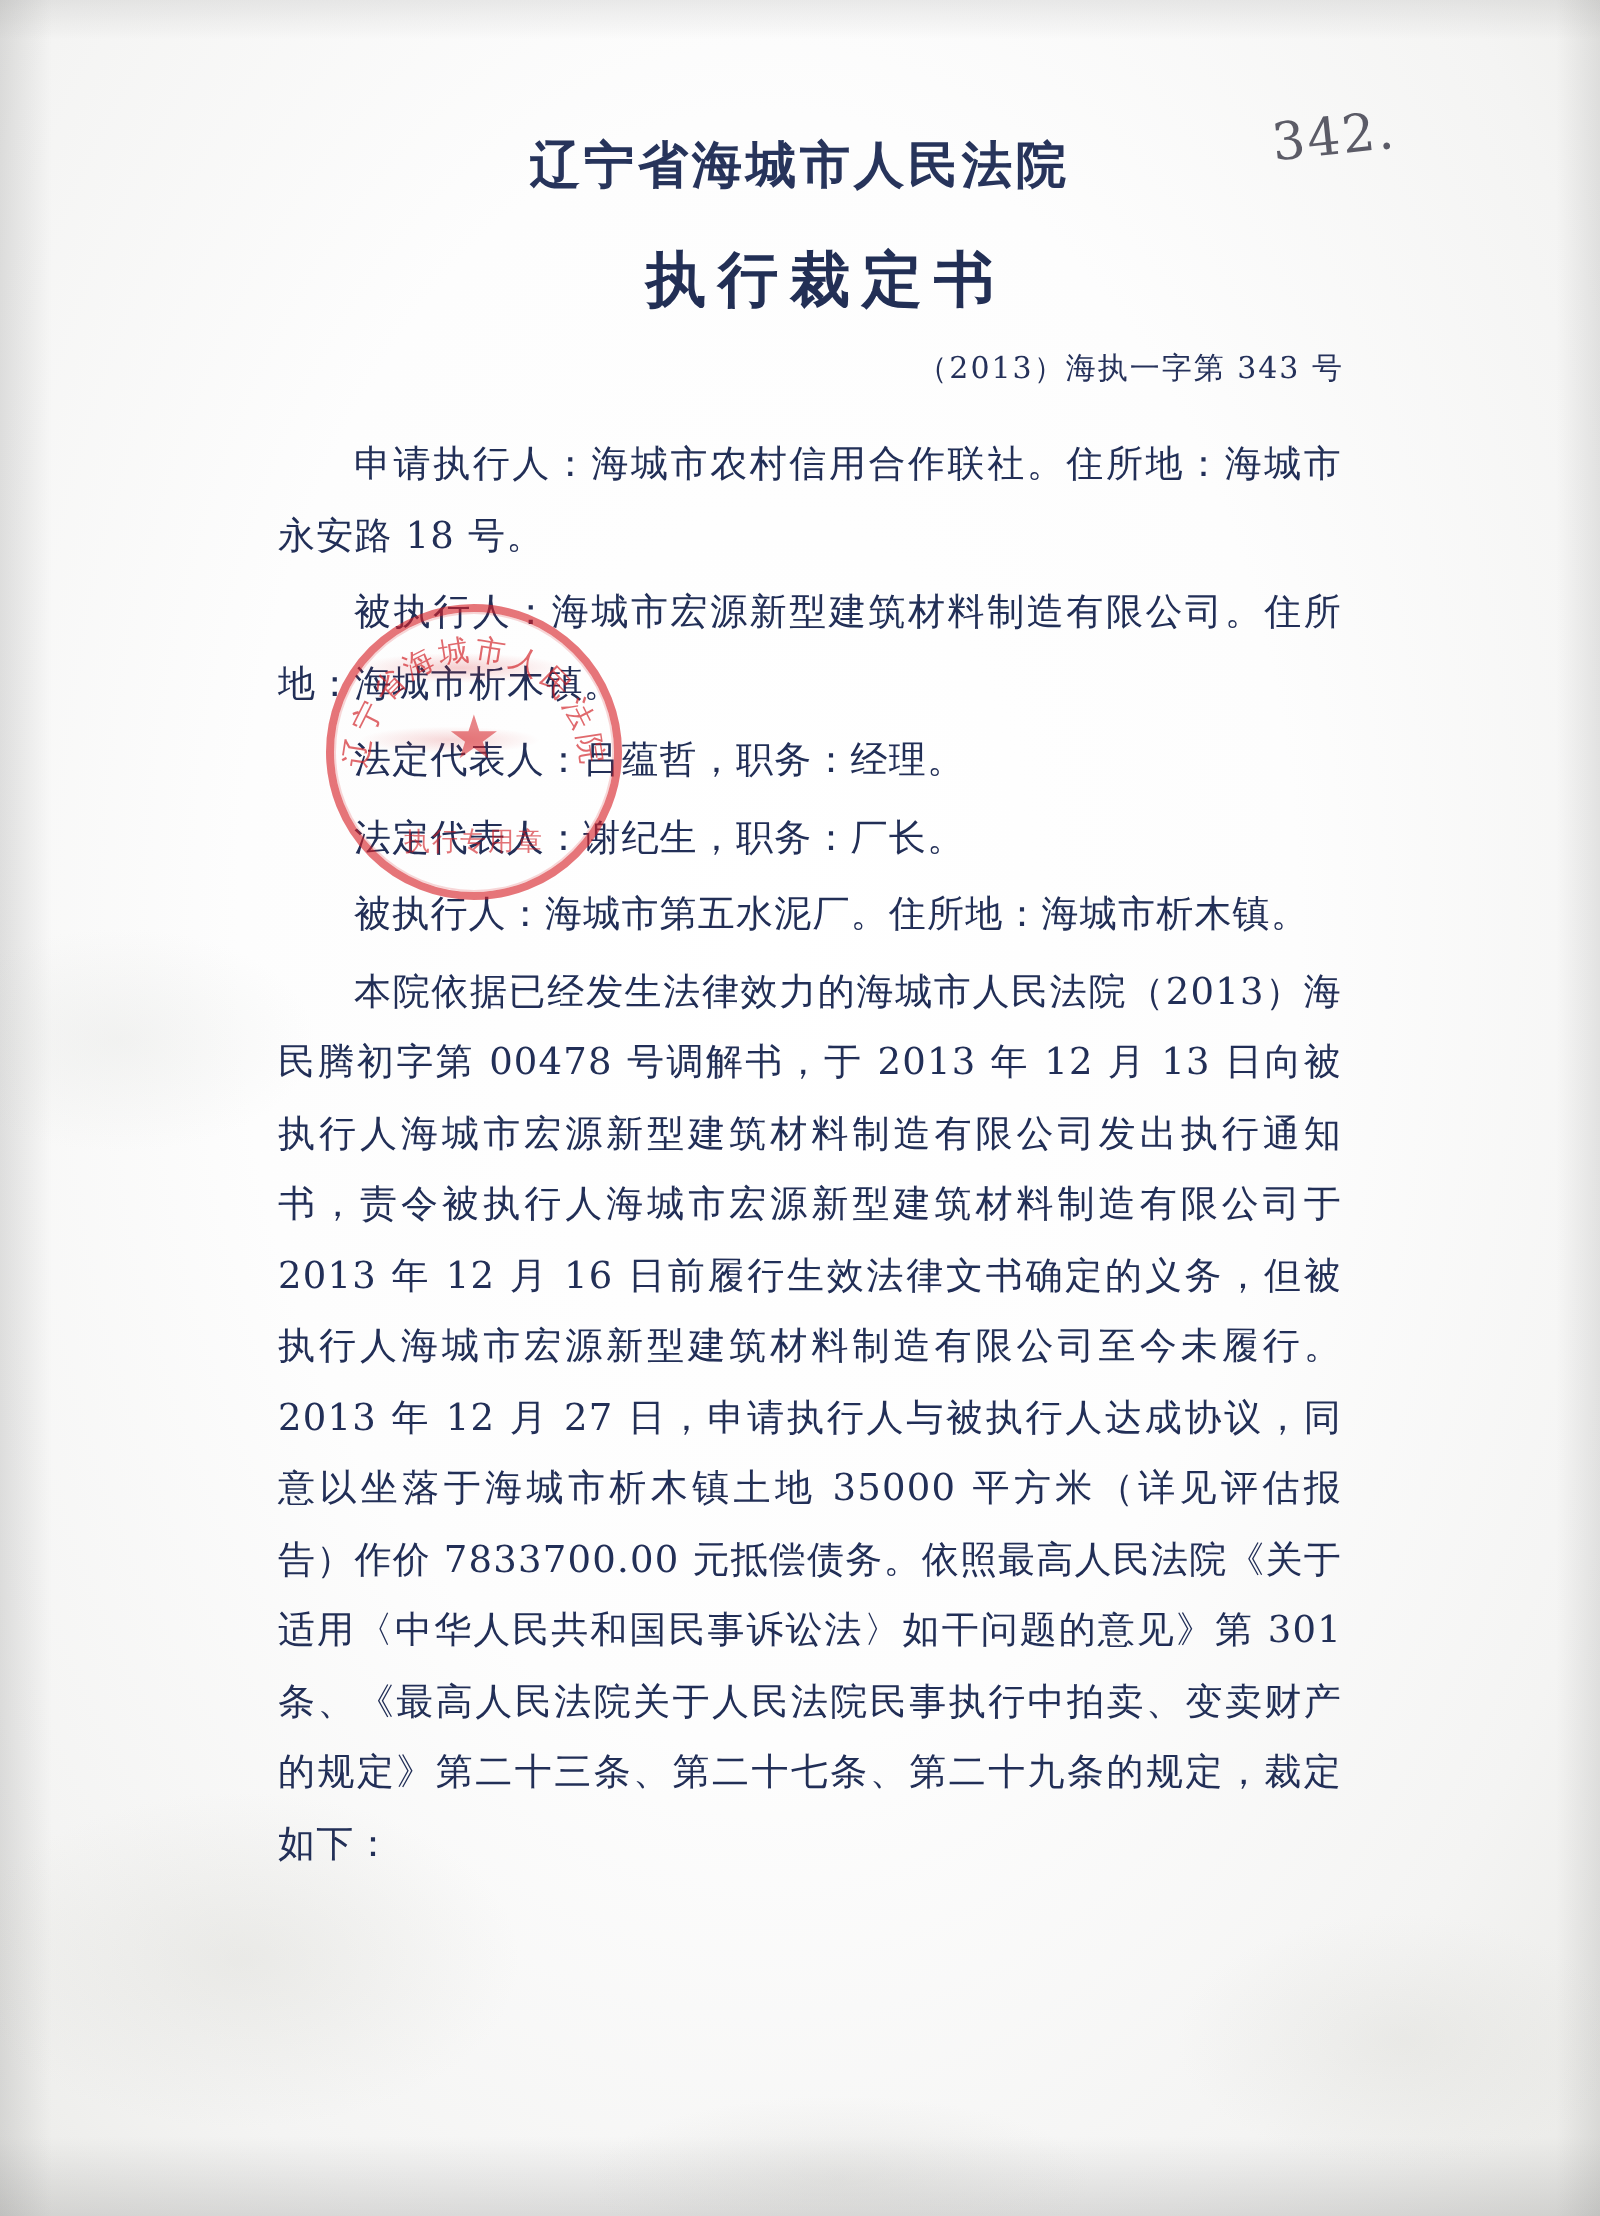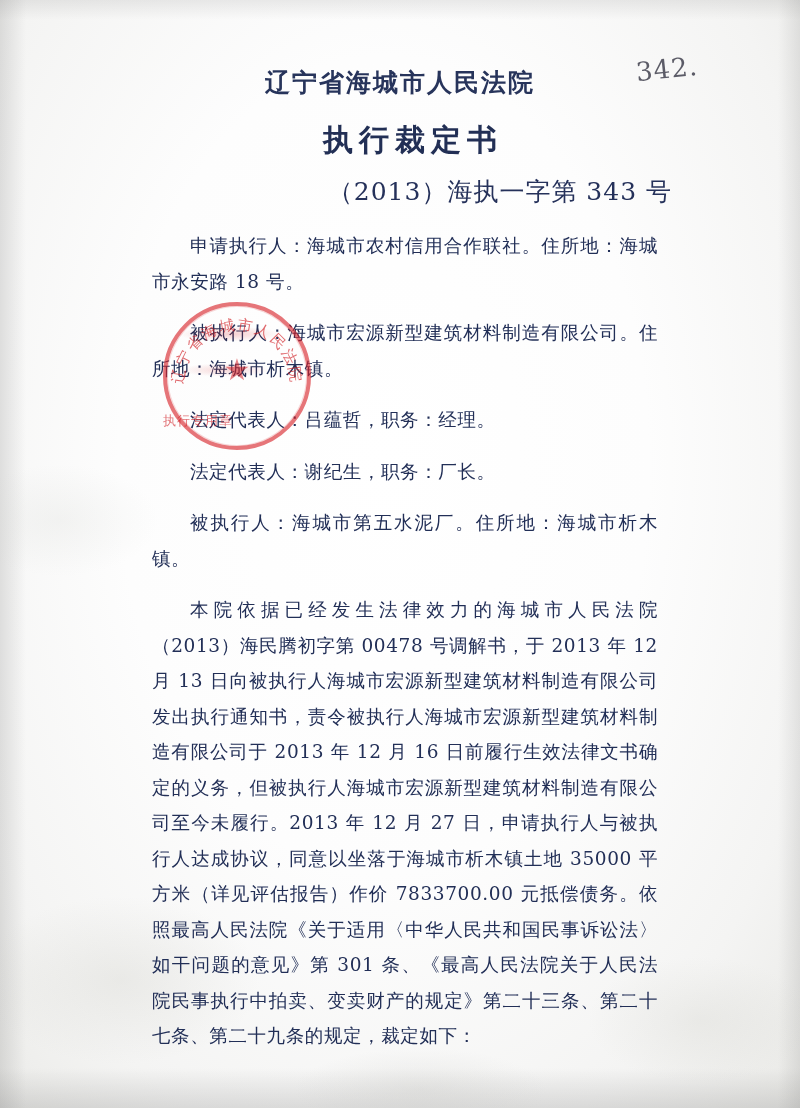--- a/index.html
+++ b/index.html
@@ -75,39 +75,39 @@
     letter-spacing: 6px;
     color: #222f55;
     font-weight: 700;
     padding-left: 26px;
   }
   .case-no {
     position: absolute;
     right: 128px;
     top: 163px;
     font-family: "DejaVu Serif", serif;
-    font-size: 25px;
+    font-size: 15px;
     letter-spacing: 1px;
     color: #25315a;
   }
 
   .para-block {
     position: absolute;
     left: 136px;
     top: 200px;
     width: 538px;
   }
   .para {
     font-family: "DejaVu Serif", serif;
     font-size: 18.5px;
     line-height: 35.5px;
     letter-spacing: 0.6px;
     color: #222f57;
     text-align: justify;
-    margin: 16px;
+    margin: 3px;
   }
   .para.indent1 { text-indent: 38px; }
   .para.indent2 { text-indent: 38px; }
 
   .page-num {
     position: absolute;
     left: 636px;
     top: 42px;
     font-family: "DejaVu Serif", serif;
     font-size: 26px;
@@ -151,20 +151,21 @@
   .seal .arc-text text {
     fill: rgba(208, 28, 34, 0.66);
     font-family: "DejaVu Serif", serif;
     font-size: 15px;
     letter-spacing: 2px;
   }
   .seal .bottom-text {
     position: absolute;
     left: 0; right: 0;
     bottom: 20px;
+    text-align: center;
     color: rgba(208, 28, 34, 0.62);
     font-family: "DejaVu Serif", serif;
     font-size: 13px;
     letter-spacing: 1px;
   }
   
   .ink-smudge {
     position: absolute;
     left: 170px;
     top: 300px;

